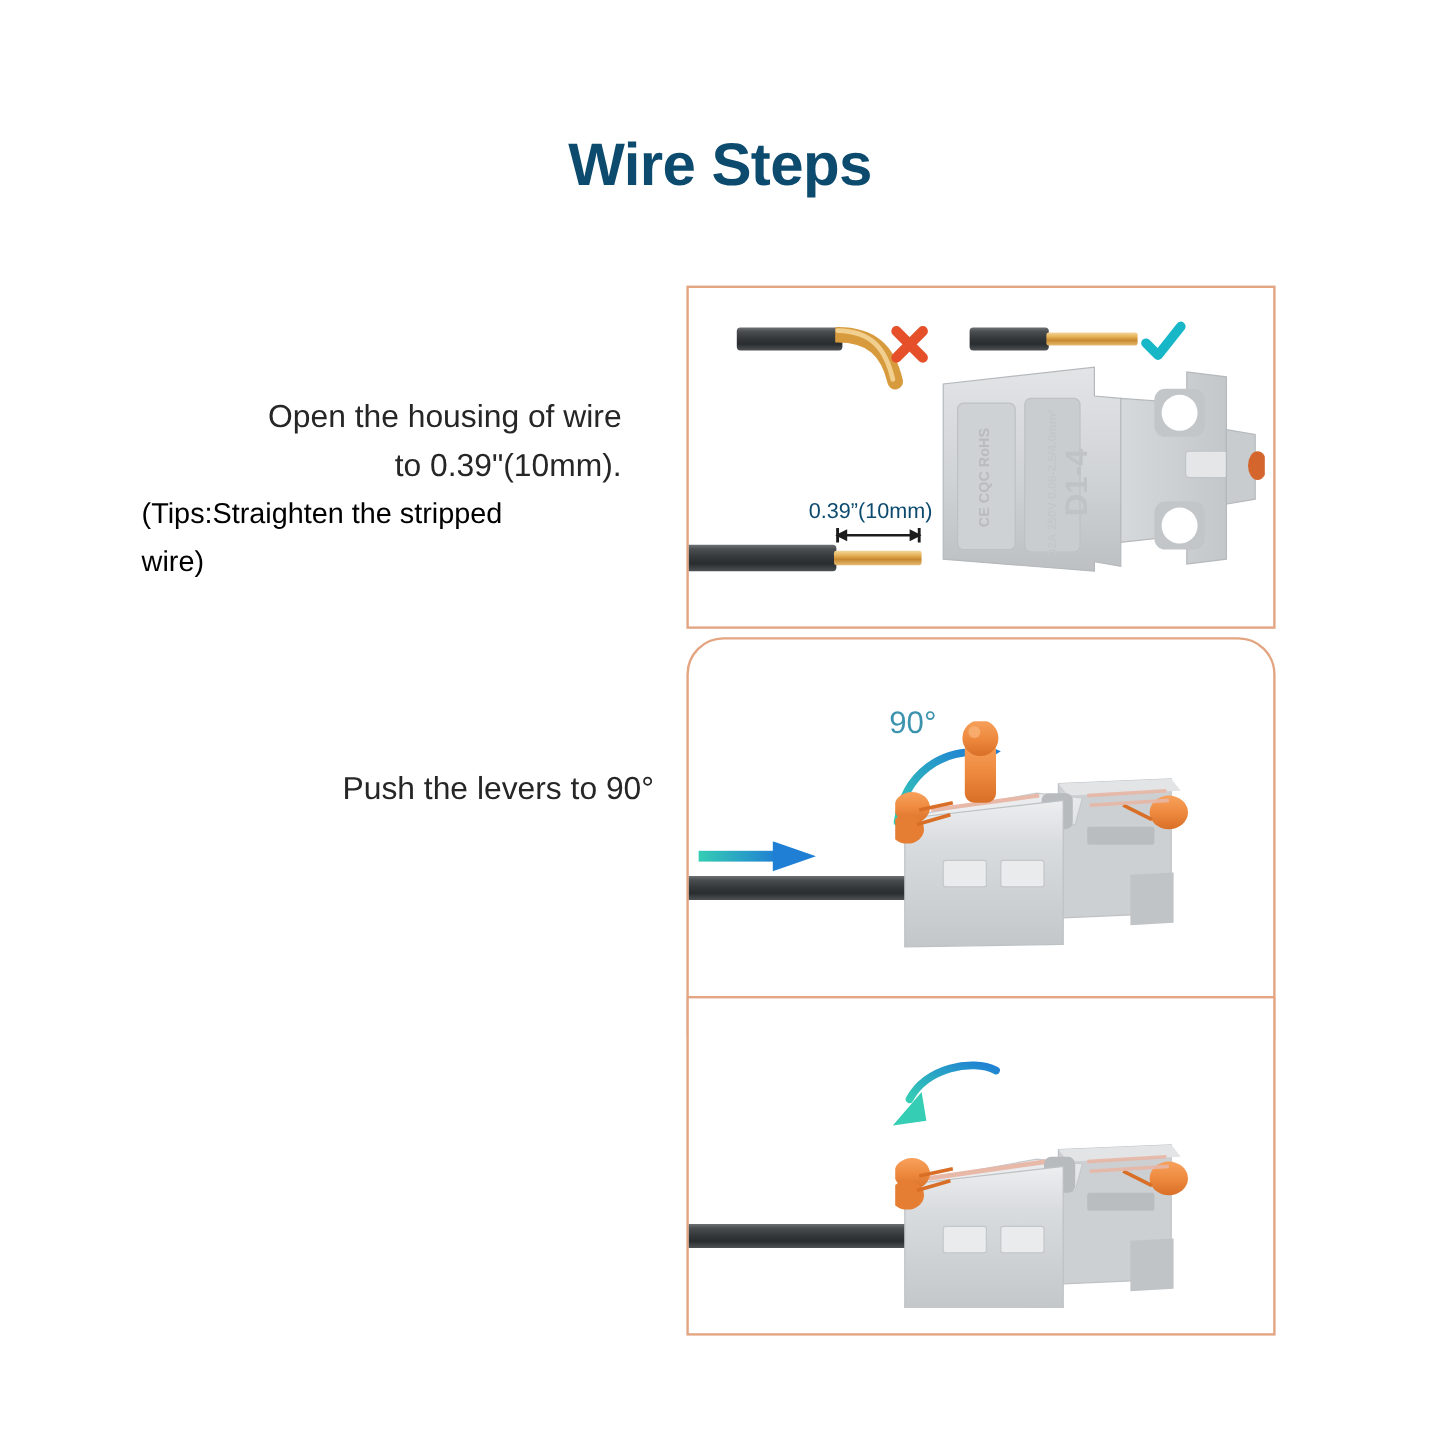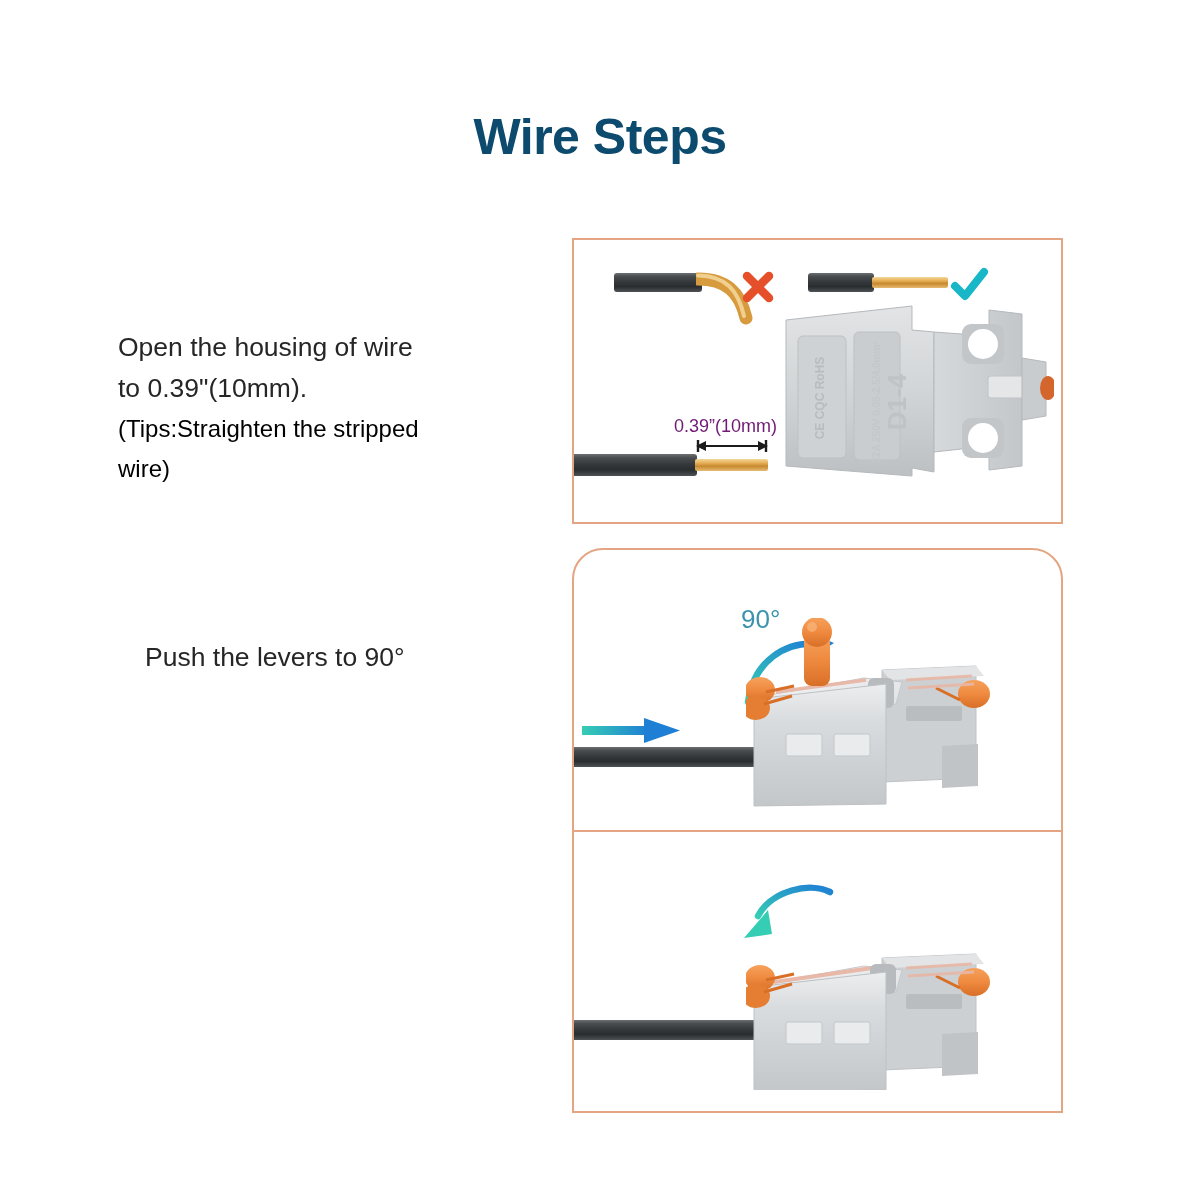--- a/index.html
+++ b/index.html
@@ -31,21 +31,21 @@
   
   .step-text {
     position: absolute;
     left: 118px;
     width: 400px;
     color: #262626;
     font-size: 26.5px;
     line-height: 41px;
     font-weight: 400;
   }
-  .step-text .main-line { display: block; white-space: nowrap; }
+  .step-text .main-line { display: block; white-space: nowrap; text-align: right; }
   .step-text .tip {
     display: block;
     color: #000000;
     font-size: 24px;
     line-height: 40px;
     white-space: nowrap;
   }
   #step-text-1 { top: 327px; }
   #step-text-2 { top: 637px; margin-left: 27px; }
   #step-text-3 { top: 948px; }
@@ -54,21 +54,21 @@
   .panel {
     position: absolute;
     left: 572px;
     width: 491px;
     border: 2px solid #e3a582;
     background: #ffffff;
     box-sizing: border-box;
     overflow: hidden;
   }
   #panel-1 { top: 238px;  height: 286px; }
-  #panel-2 { top: 548px;  height: 362px; border-radius: 31px; }
+  #panel-2 { top: 531px;  height: 362px; border-radius: 31px; }
   #panel-3 { top: 830px;  height: 283px; }
 
   .panel-inner { position: absolute; inset: 0; }
 
   
   .wire-sheath {
     position: absolute;
     border-radius: 3px;
     background: linear-gradient(to bottom,
         #6d7073 0%, #4a4d50 18%, #34383b 48%, #2a2d30 72%, #4e5255 100%);
@@ -80,21 +80,21 @@
         #f2d79b 0%, #e8b45c 30%, #c8892f 60%, #e5bb72 100%);
   }
 
   
   .mark { position: absolute; }
 
   
   .dim-label {
     position: absolute;
     font-size: 18px;
-    color: #701a75;
+    color: #0c4a6e;
     white-space: nowrap;
     font-weight: 400;
   }
 
   
   .angle-label {
     position: absolute;
     font-size: 26px;
     color: #3b93ae;
     font-weight: 400;

